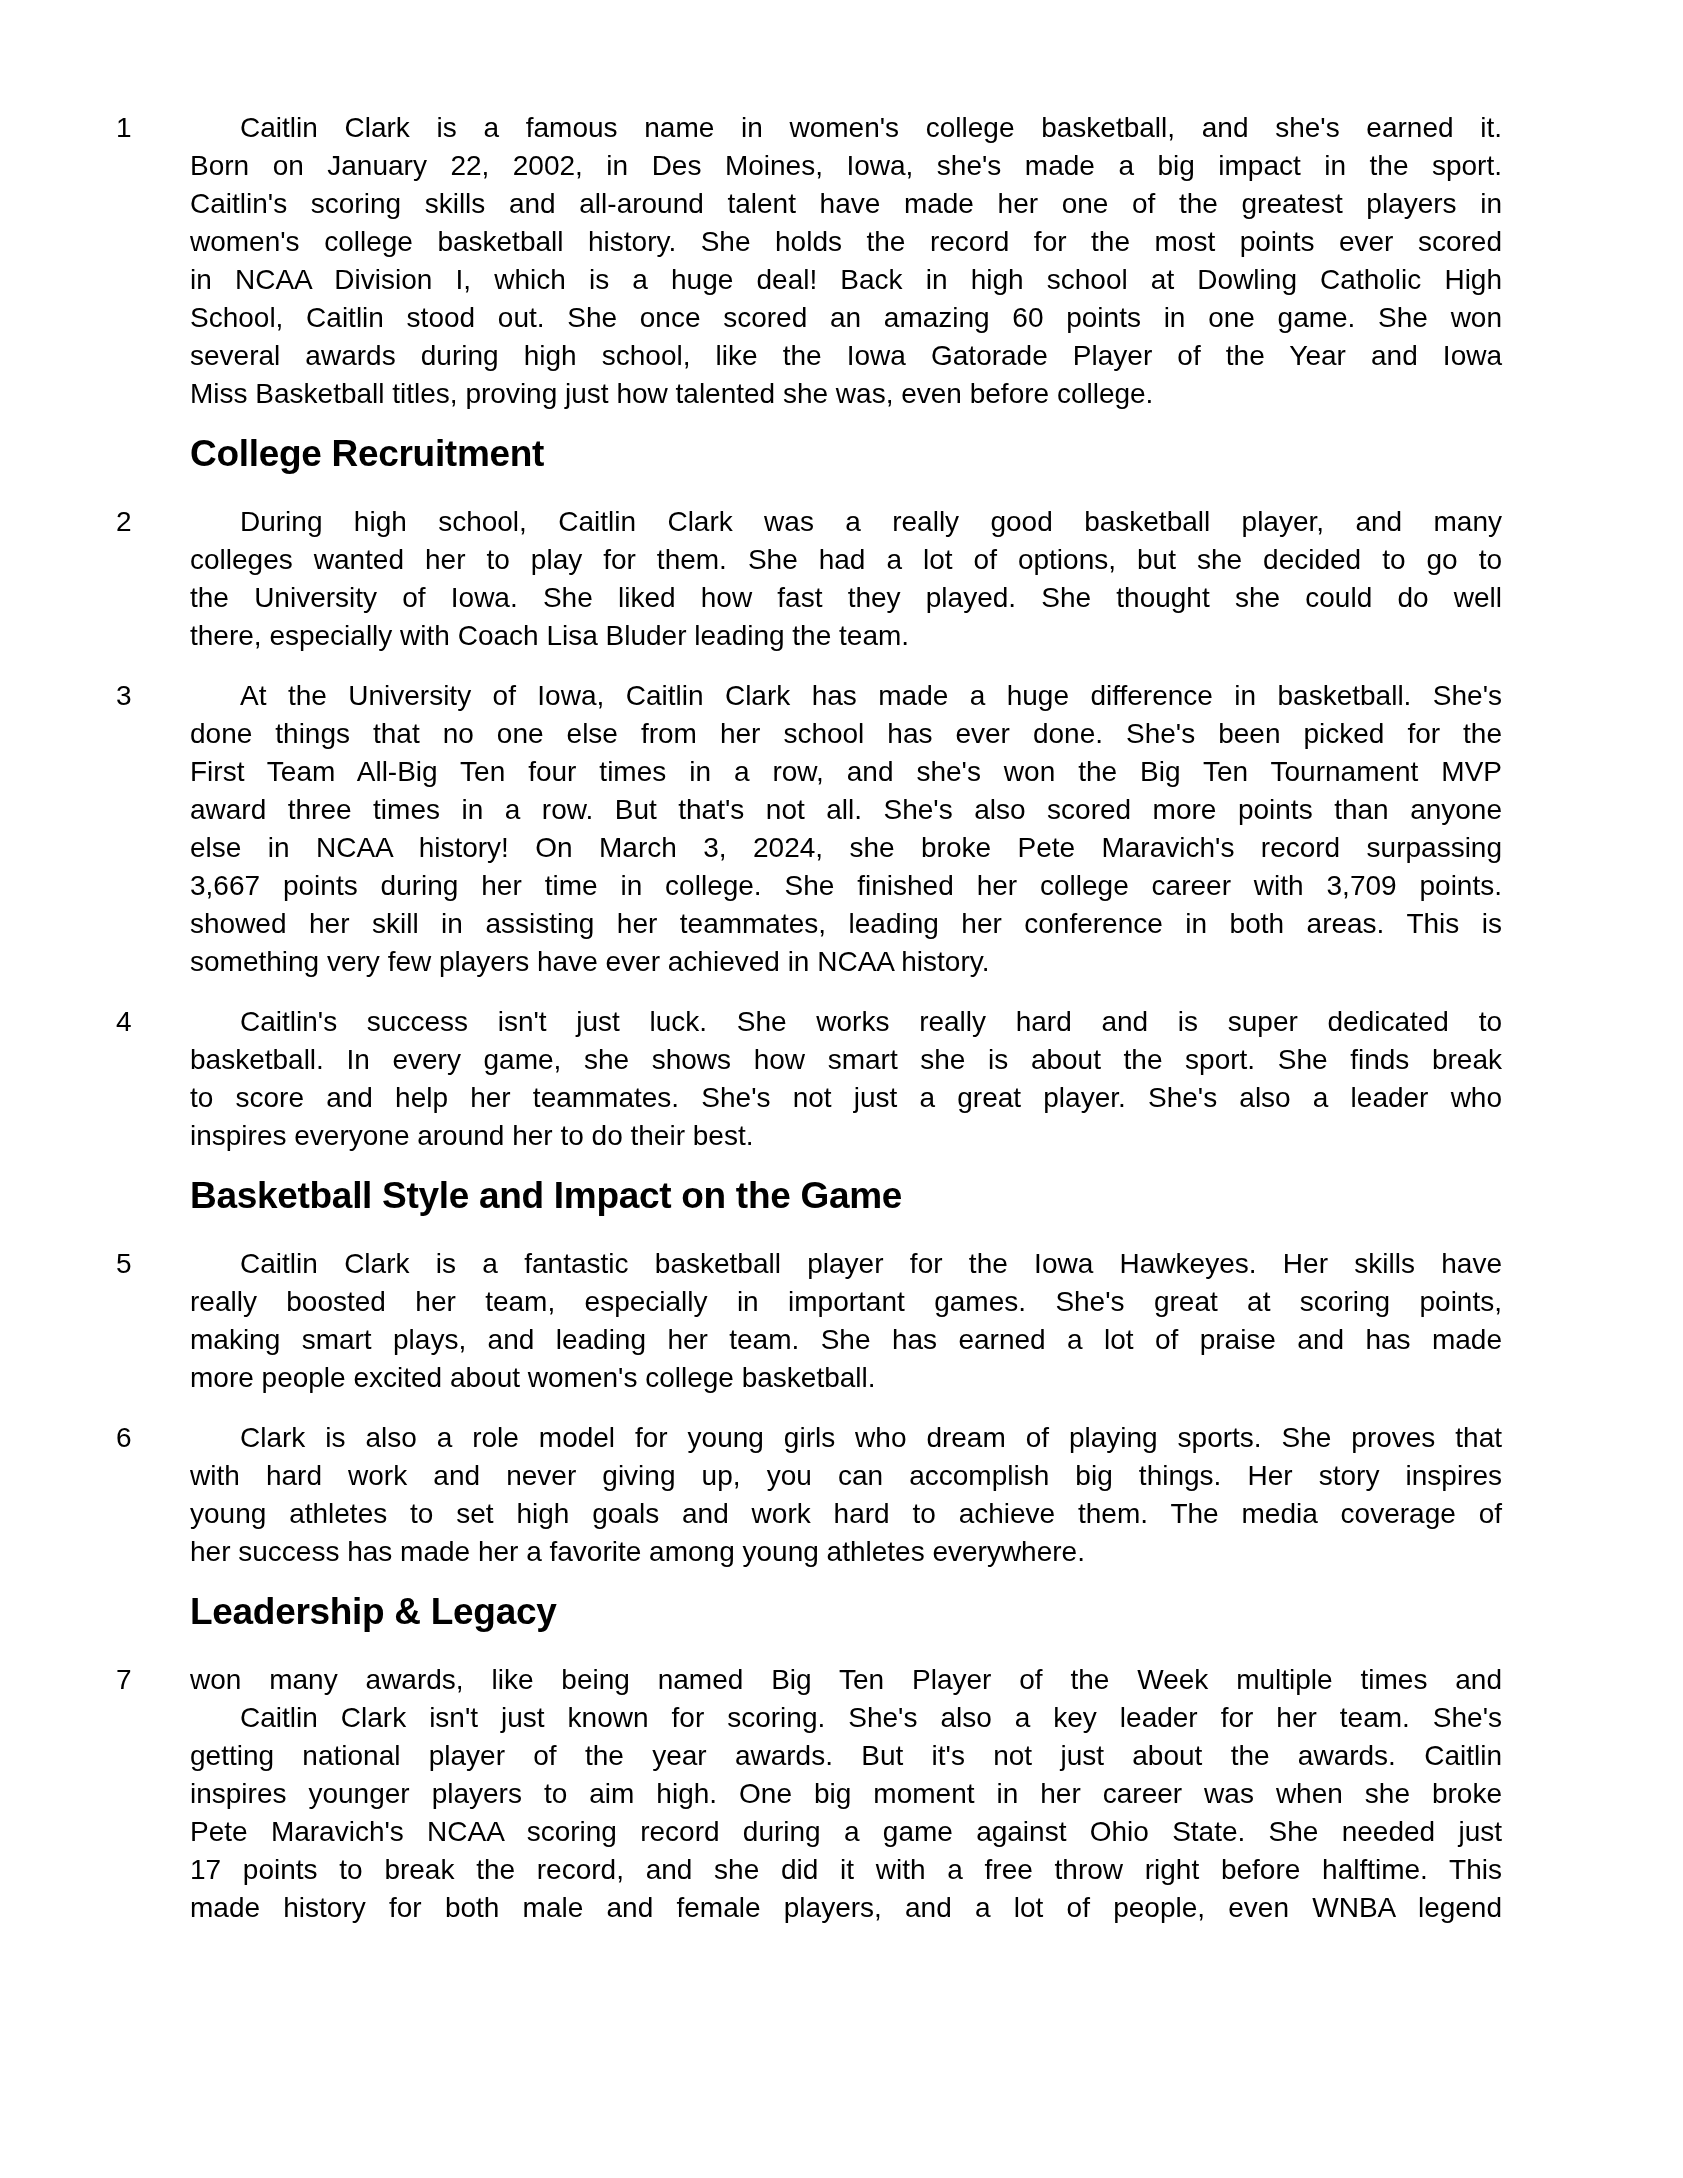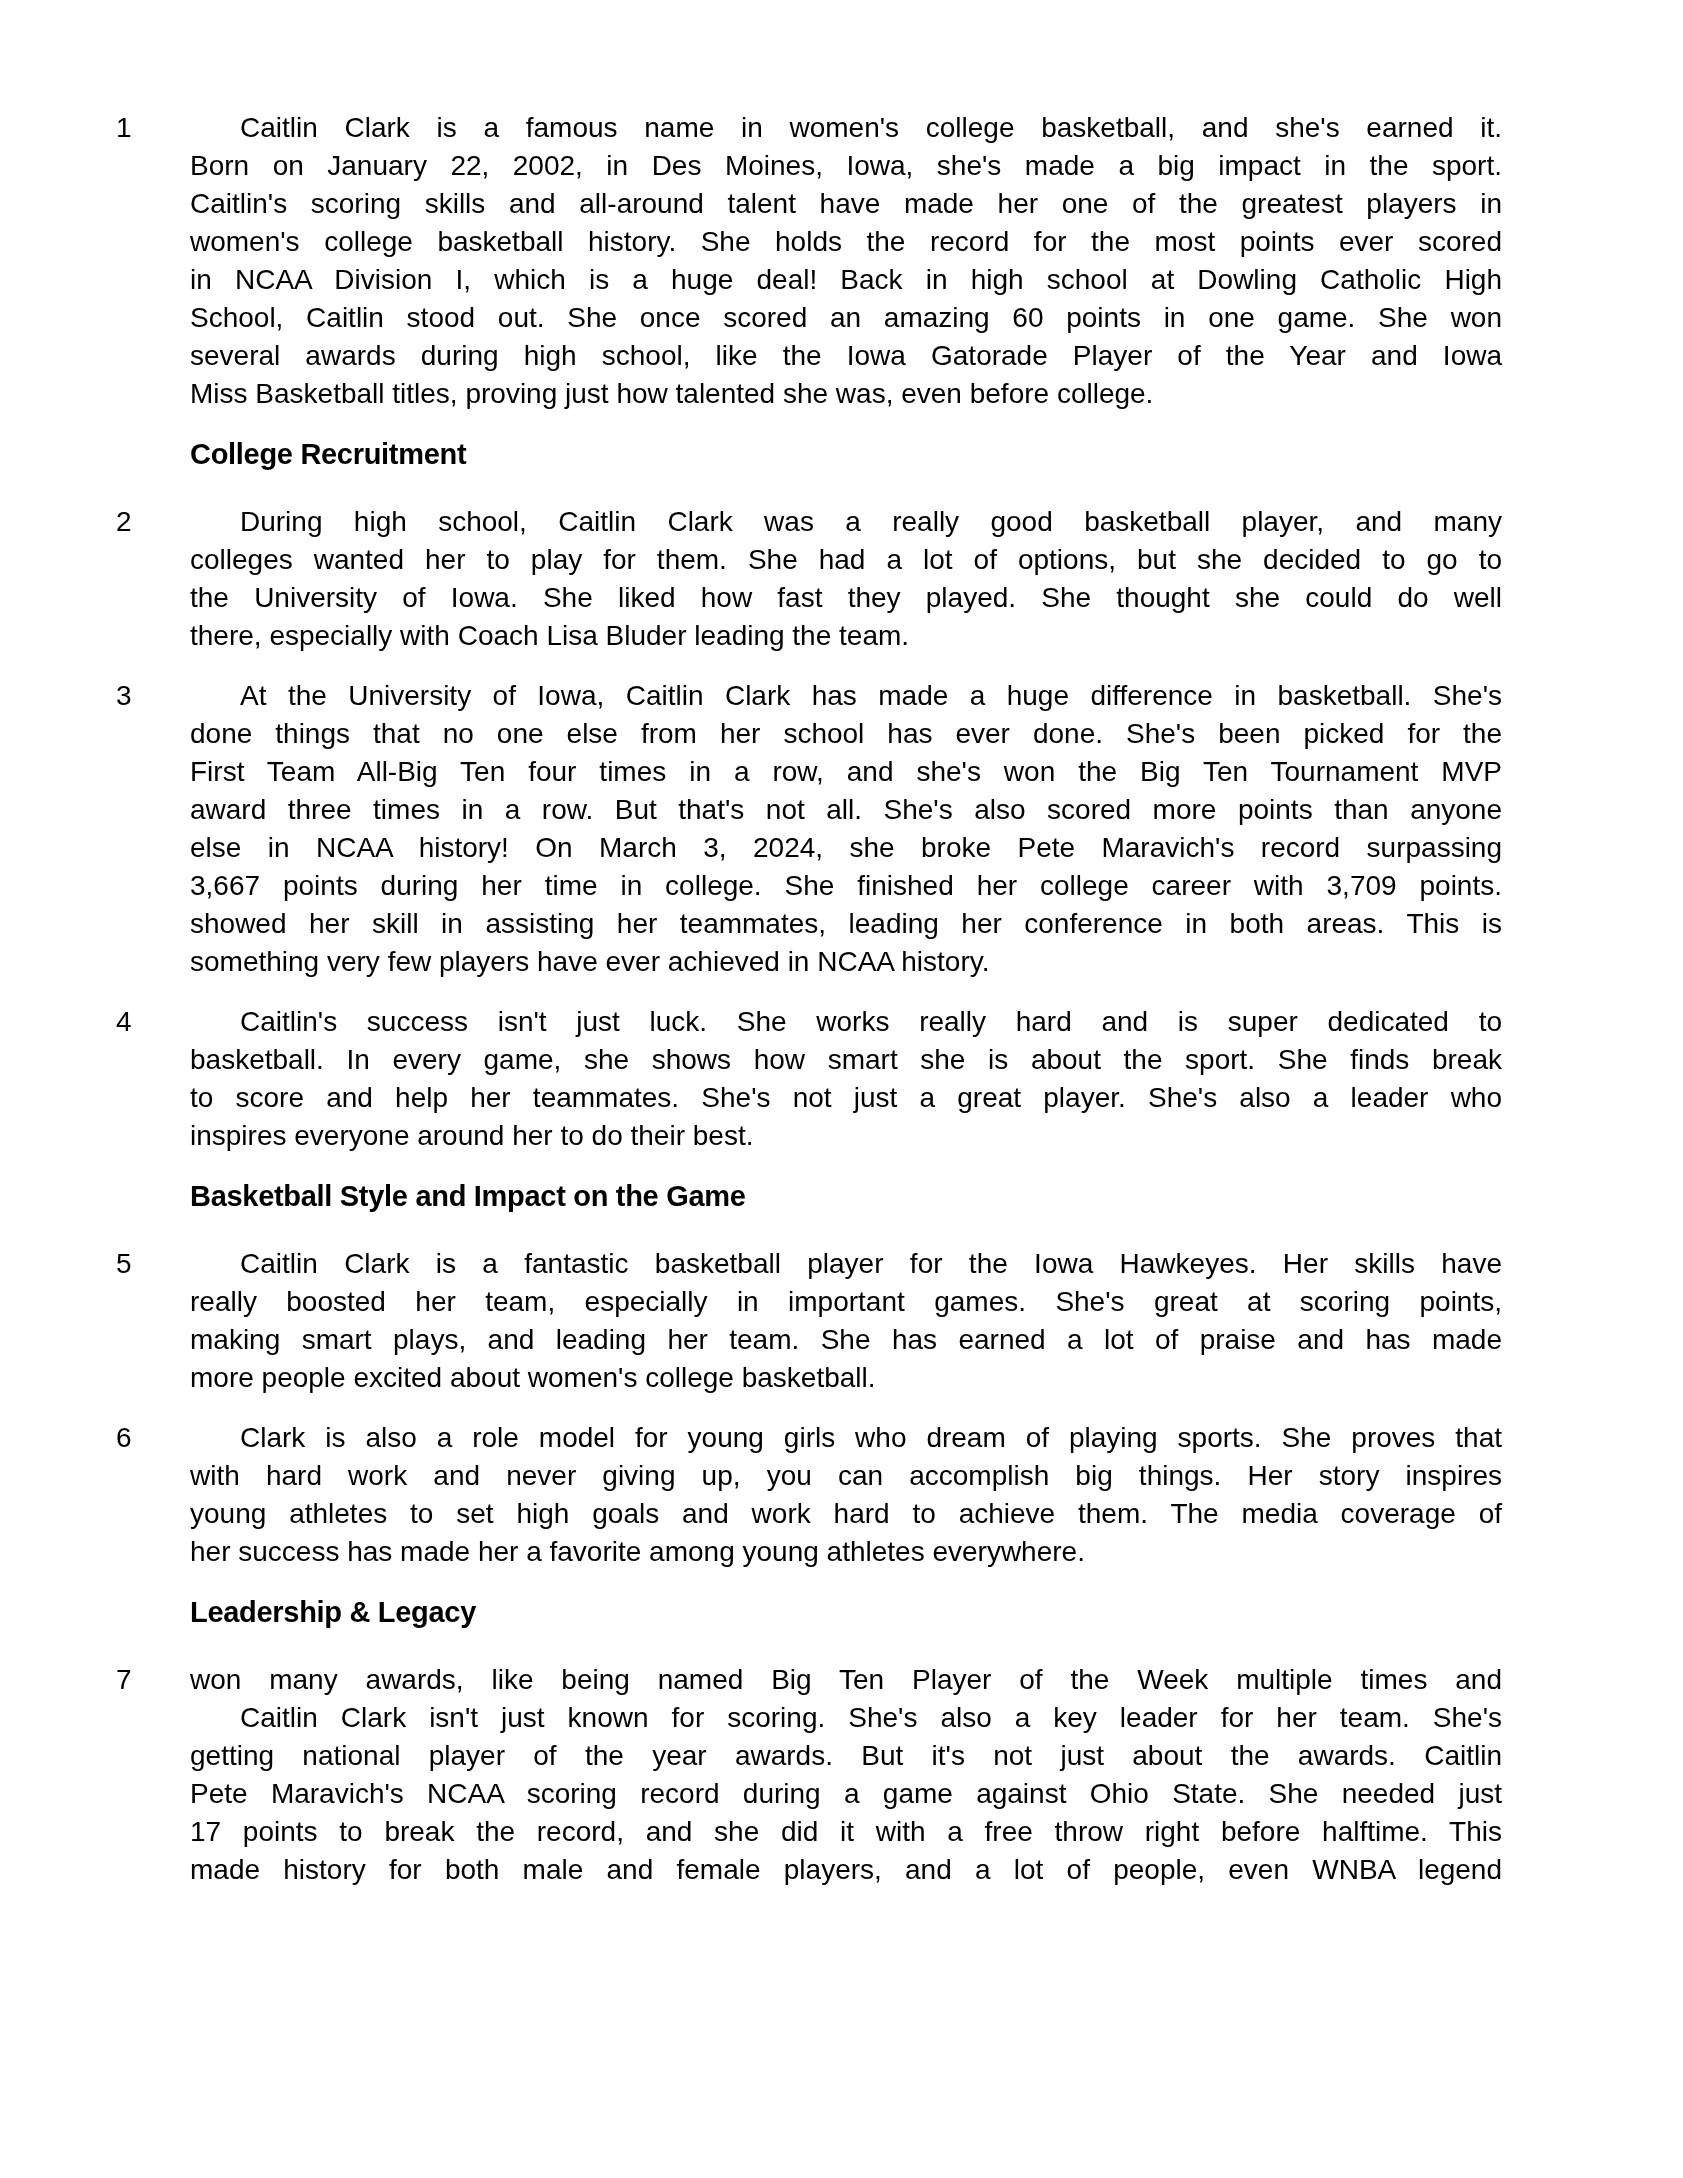--- a/index.html
+++ b/index.html
@@ -43,21 +43,21 @@
   }
   .line.first {
     padding-left: 50px;
   }
   .line.last {
     text-align: center;
     text-align-last: left;
   }
   .heading {
     font-weight: bold;
-    font-size: 29px;
+    font-size: 37px;
     line-height: 38px;
     margin: 0 0 30px 0;
     letter-spacing: -0.3px;
   }
 </style>
 </head>
 <body>
 
 <div class="page">
   <main class="content" id="content">
@@ -112,19 +112,20 @@
         <div class="line">with hard work and never giving up, you can accomplish big things. Her story inspires</div>
         <div class="line">young athletes to set high goals and work hard to achieve them. The media coverage of</div>
         <div class="line last">her success has made her a favorite among young athletes everywhere.</div>
       </div>
       <div class="heading">Leadership &amp; Legacy</div>
       <div class="para">
         <span class="para-num">7</span>
         <div class="line">won many awards, like being named Big Ten Player of the Week multiple times and</div>
         <div class="line first">Caitlin Clark isn't just known for scoring. She's also a key leader for her team. She's</div>
         <div class="line">getting national player of the year awards. But it's not just about the awards. Caitlin</div>
+        <div class="line">inspires younger players to aim high. One big moment in her career was when she broke</div>
         <div class="line">Pete Maravich's NCAA scoring record during a game against Ohio State. She needed just</div>
         <div class="line">17 points to break the record, and she did it with a free throw right before halftime. This</div>
         <div class="line">made history for both male and female players, and a lot of people, even WNBA legend</div>
       </div>
     </main>
 </div>
 
 
 </body></html>

